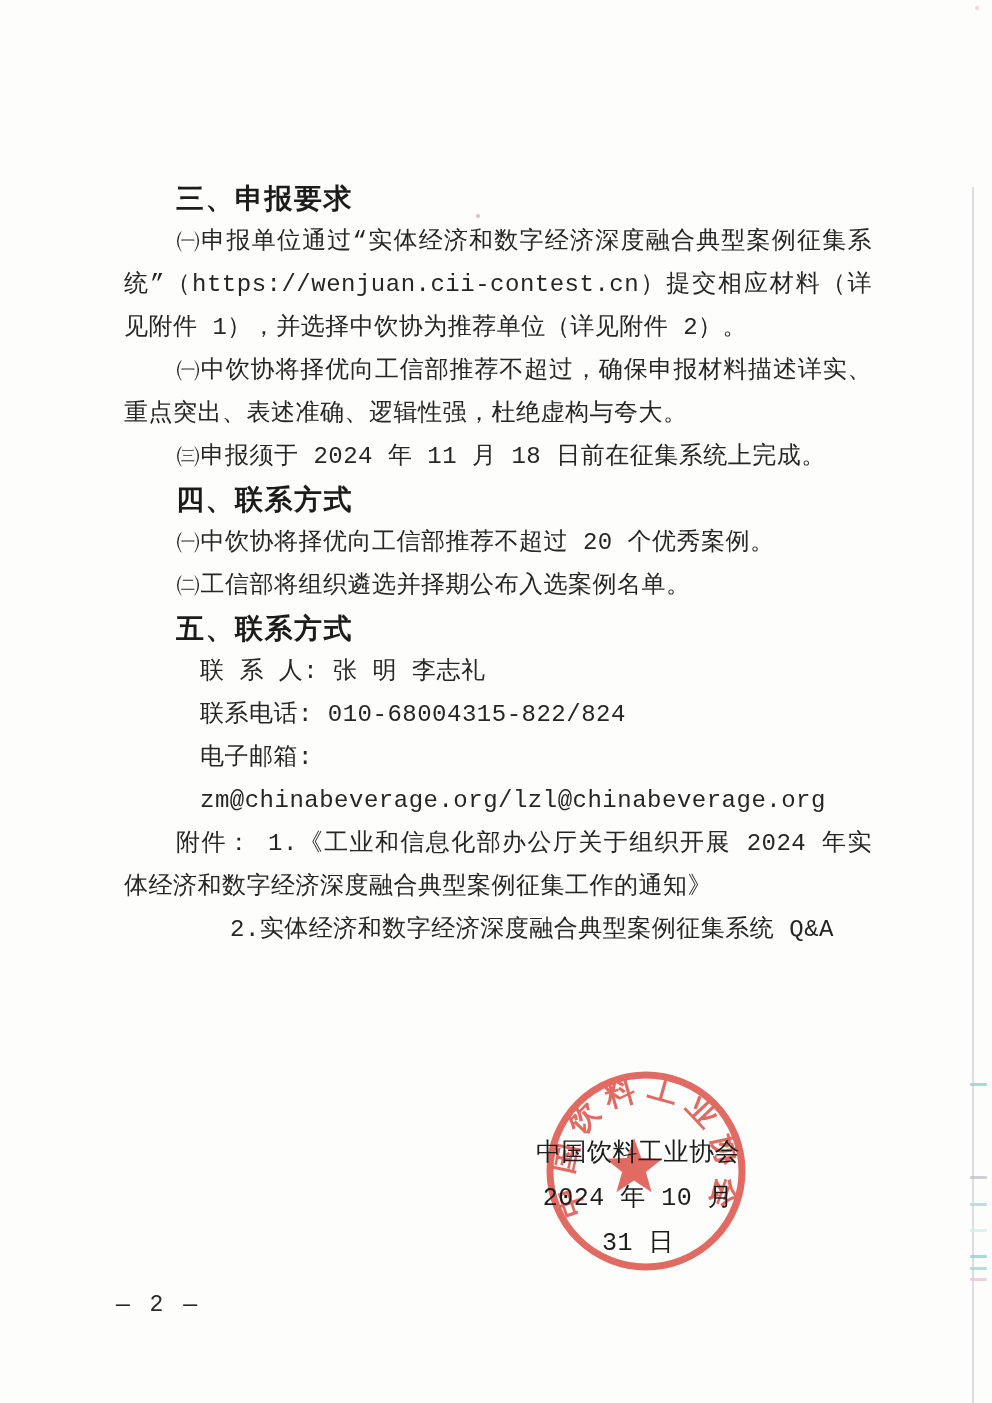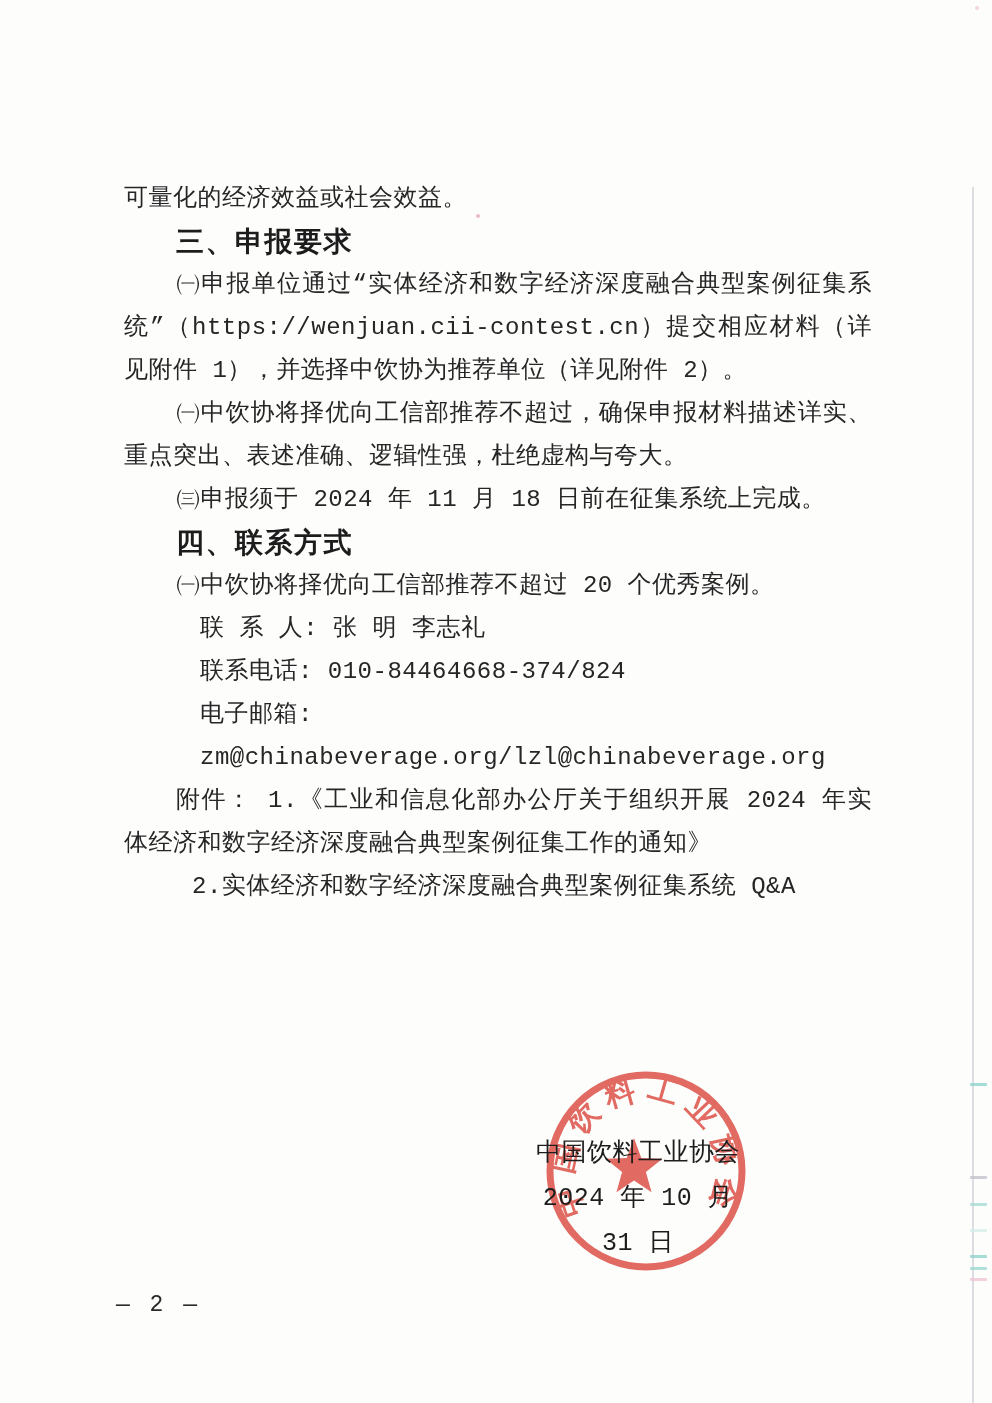--- a/index.html
+++ b/index.html
@@ -32,21 +32,21 @@
     font-family: "Liberation Sans","DejaVu Sans",sans-serif;
     font-weight: 700;
     font-size: 28px;
     color: #1c1c1c;
     letter-spacing: 1.5px;
     text-align: left;
   }
   p.item { text-indent: 52px; }
   p.flat { margin-left: 76px; text-align: left; }
   p.attach1 { text-indent: 52px; }
-  p.attach2 { margin-left: 68px; text-align: left; }
+  p.attach2 { margin-left: 68px; text-align: center; }
   
   .signature {
     position: absolute;
     left: 522px;
     top: 1131px;
     width: 232px;
     text-align: center;
     font-size: 25px;
     line-height: 45px;
     color: #1d1d1d;
@@ -102,32 +102,33 @@
   }
   .speck-1 { left: 476px; top: 214px; background: #e49aa6; }
   .speck-2 { left: 975px; top: 6px;  background: #eec0ca; }
 </style>
 </head>
 <body>
 
 <div class="page">
 
   <div class="doc">
-    <p>可量化的经济效益或社会效益。</p>
 
     <h2 class="sec">三、申报要求</h2>
     <p class="item">㈠申报单位通过“实体经济和数字经济深度融合典型案例征集系统”（https://wenjuan.cii-contest.cn）提交相应材料（详见附件 1），并选择中饮协为推荐单位（详见附件 2）。</p>
     <p class="item">㈠中饮协将择优向工信部推荐不超过，确保申报材料描述详实、重点突出、表述准确、逻辑性强，杜绝虚构与夸大。</p>
     <p class="item">㈢申报须于 2024 年 11 月 18 日前在征集系统上完成。</p>
 
     <h2 class="sec">四、联系方式</h2>
     <p class="item">㈠中饮协将择优向工信部推荐不超过 20 个优秀案例。</p>
+    <p class="item">㈡工信部将组织遴选并择期公布入选案例名单。</p>
 
+    <h2 class="sec">五、联系方式</h2>
     <p class="flat">联 系 人: 张  明   李志礼</p>
-    <p class="flat">联系电话: 010-84464668-374/824</p>
+    <p class="flat">联系电话: 010-68004315-822/824</p>
     <p class="flat">电子邮箱: zm@chinabeverage.org/lzl@chinabeverage.org</p>
 
     <p class="attach1">附件： 1.《工业和信息化部办公厅关于组织开展 2024 年实体经济和数字经济深度融合典型案例征集工作的通知》</p>
     <p class="attach2">2.实体经济和数字经济深度融合典型案例征集系统 Q&amp;A</p>
   </div>
 
   <svg class="seal" viewBox="0 0 208 208" aria-hidden="true">
     <circle cx="104" cy="104" r="96" fill="none" stroke="var(--seal-red,#dd5248)" stroke-width="7"></circle>
     <path id="sealArc" d="M 41.6 140 A 72 72 0 1 1 166.4 140" fill="none"></path>
     <text font-size="30" letter-spacing="9" fill="var(--seal-red,#dd5248)" text-anchor="middle">

